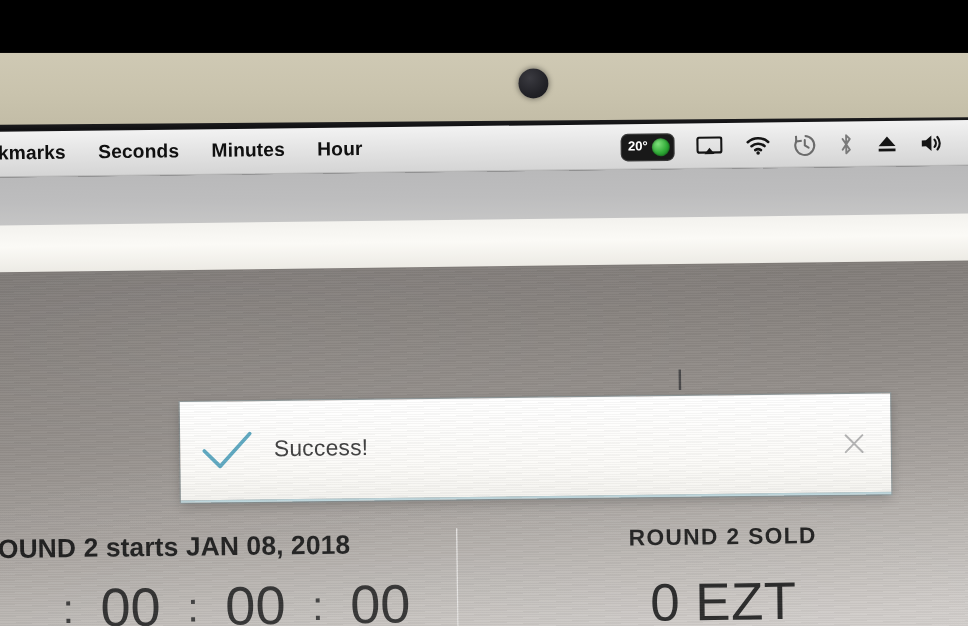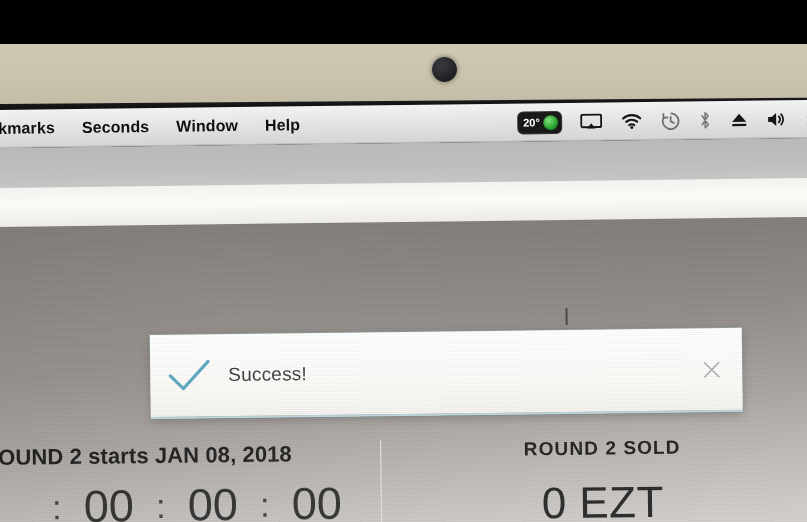--- a/index.html
+++ b/index.html
@@ -207,22 +207,22 @@
   <div id="wall"></div>
   <div id="webcam"></div>
   <div id="bezel-top"></div>
 
   <div id="screen">
 
     <div id="menubar">
       <div class="menu-items">
         <span class="menu-item">kmarks</span>
         <span class="menu-item">Seconds</span>
-        <span class="menu-item">Window</span>
-        <span class="menu-item">Help</span>
+        <span class="menu-item">Minutes</span>
+        <span class="menu-item">Hour</span>
       </div>
 
       <div class="menu-right">
 
         <div class="weather-pill">
           <span class="weather-temp">20°</span>
           <span class="weather-dot"></span>
         </div>
 
         <span class="tray-icon">

